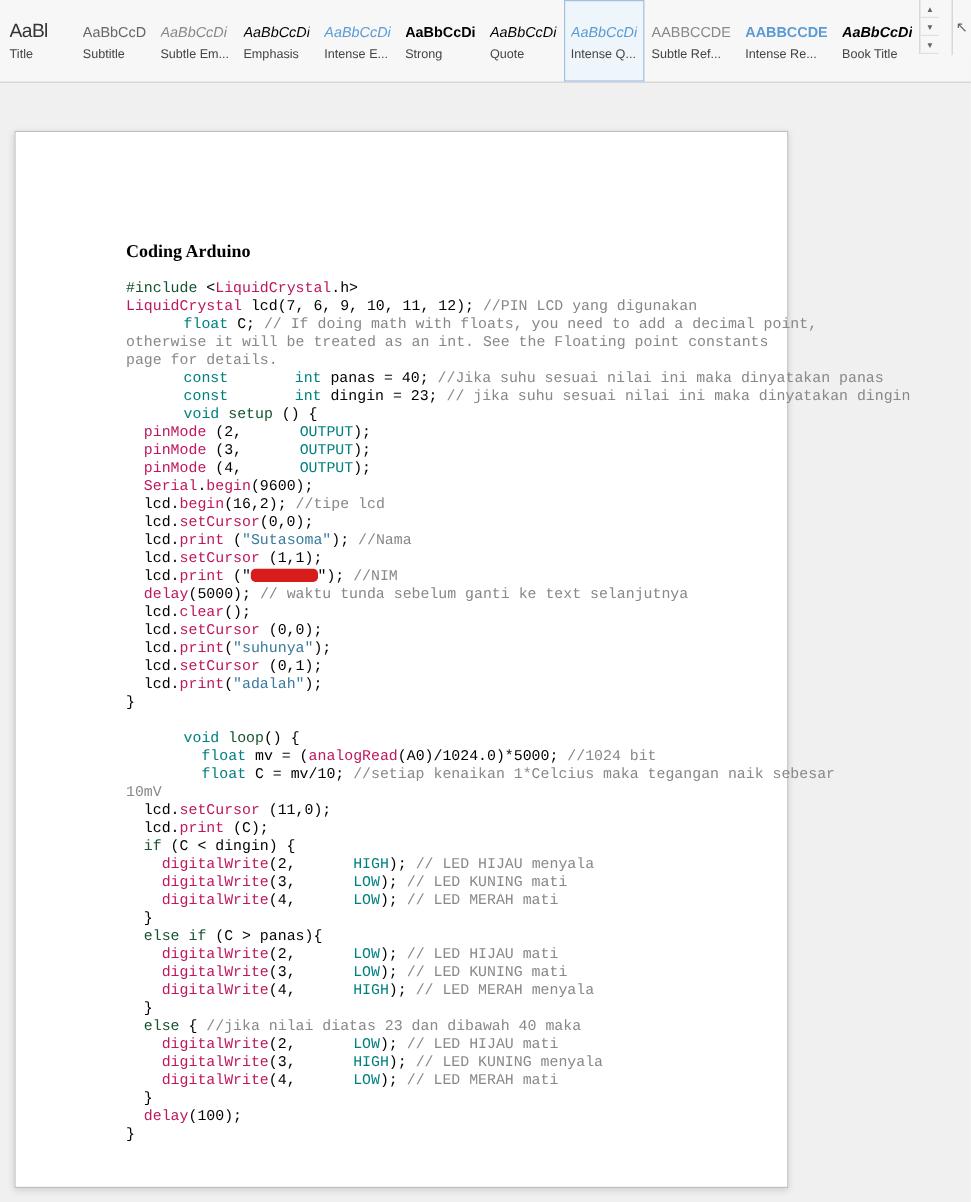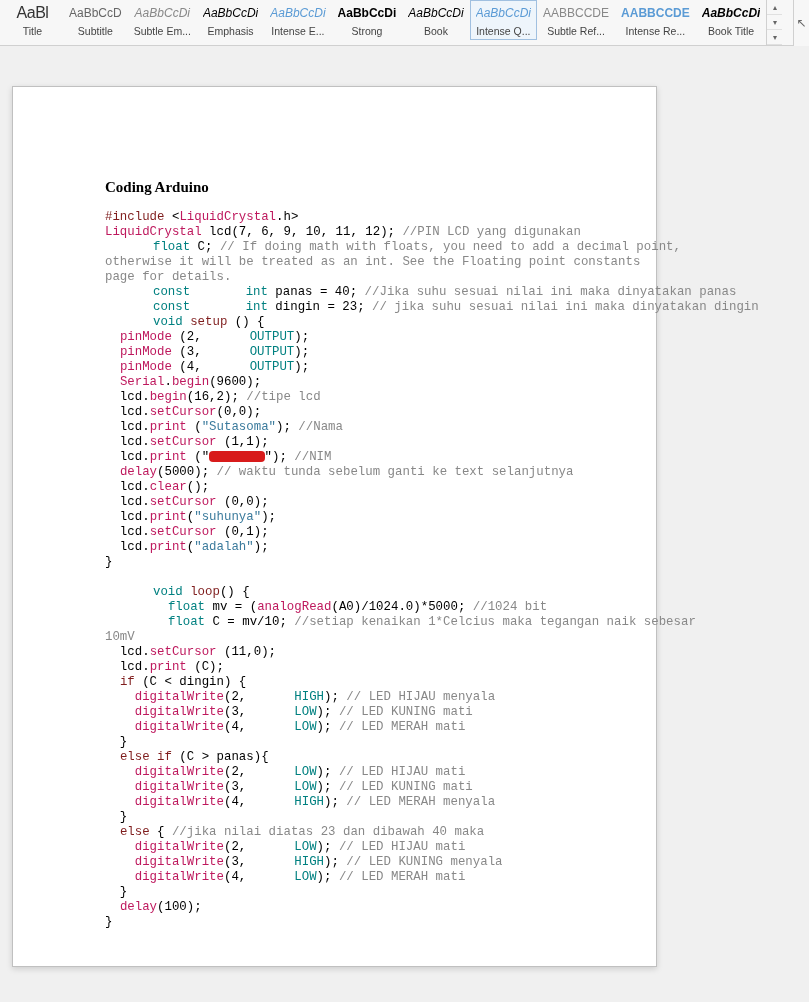--- a/index.html
+++ b/index.html
@@ -1,20 +1,20 @@
 <!DOCTYPE html>
 <html><head>
 <meta charset="utf-8">
 <style>
 * { margin:0; padding:0; box-sizing:border-box; }
 body { font-family:"Segoe UI",Arial,sans-serif; background:#f0f0f0; width:809px; height:1002px; overflow:hidden; position:relative; }
 
 .ribbon { background:#f7f7f7; border-bottom:1px solid #d0d0d0; }
 .styles-row { display:flex; align-items:flex-start; padding:0 2px; position:relative; }
-.style-item { text-align:center; padding:2px 5px; cursor:pointer; min-width:61px; border:1px solid transparent; }
+.style-item { padding:16px 5px; cursor:pointer; min-width:61px; border:1px solid transparent; }
 .style-item.sel { border:1px solid #a0c0e0; background:#eef5fb; }
 .preview { font-size:12px; height:20px; line-height:20px; white-space:nowrap; overflow:hidden; }
 .preview.title { font-size:16px; color:#333; font-weight:300; letter-spacing:-0.5px; }
 .preview.subtitle { color:#666; }
 .preview.subtle-em { font-style:italic; color:#888; }
 .preview.emph { font-style:italic; }
 .preview.intense-e { font-style:italic; color:#5b9bd5; }
 .preview.strong { font-weight:bold; }
 .preview.quote { font-style:italic; }
 .preview.intense-q { font-style:italic; color:#5b9bd5; }
@@ -28,21 +28,21 @@
 .launcher { position:absolute; right:4px; bottom:4px; width:14px; height:14px; font-size:9px; color:#888; cursor:pointer; text-align:center; line-height:14px; border:1px solid transparent; }
 .right-edge { position:absolute; right:0; top:0; width:16px; height:46px; background:#f7f7f7; border-left:1px solid #d0d0d0; display:flex; align-items:center; justify-content:center; font-size:12px; color:#666; cursor:pointer; }
 
 .work { padding:40px 0 0 12px; }
 .page { background:#fff; width:645px; border:1px solid #c0c0c0; box-shadow:0 2px 6px rgba(0,0,0,0.15); padding:92px 36px 36px 92px; }
 .doc-title { font-family:"Times New Roman",serif; font-size:15px; font-weight:bold; color:#000; margin-bottom:14px; }
 
 .code { font-family:"Courier New",monospace; font-size:12.4px; line-height:15px; color:#000; white-space:pre; }
 .kw-teal { color:#008080;margin-left:48px; }
 .kw-orange { color:#be185d; }
-.kw-green { color:#7f1d1d;text-align:center; }
+.kw-green { color:#14532d;text-align:center; }
 .cmt { color:#888; }
 .str { color:#3a7a9c; }
 .redact { background:#d81b1b; color:#d81b1b; border-radius:4px; padding:0 24px; display:inline-block; height:11px; vertical-align:middle; }
 </style>
 </head>
 <body>
 
 <div class="ribbon">
   <div class="styles-row" id="styles-row">
 
@@ -65,21 +65,21 @@
       <div class="style-item">
         <div class="preview intense-e">AaBbCcDi</div>
         <div class="slabel">Intense E...</div>
       </div>
       <div class="style-item">
         <div class="preview strong">AaBbCcDi</div>
         <div class="slabel">Strong</div>
       </div>
       <div class="style-item">
         <div class="preview quote">AaBbCcDi</div>
-        <div class="slabel">Book</div>
+        <div class="slabel">Quote</div>
       </div>
       <div class="style-item sel">
         <div class="preview intense-q">AaBbCcDi</div>
         <div class="slabel">Intense Q...</div>
       </div>
       <div class="style-item">
         <div class="preview subtle-ref">AABBCCDE</div>
         <div class="slabel">Subtle Ref...</div>
       </div>
       <div class="style-item">

